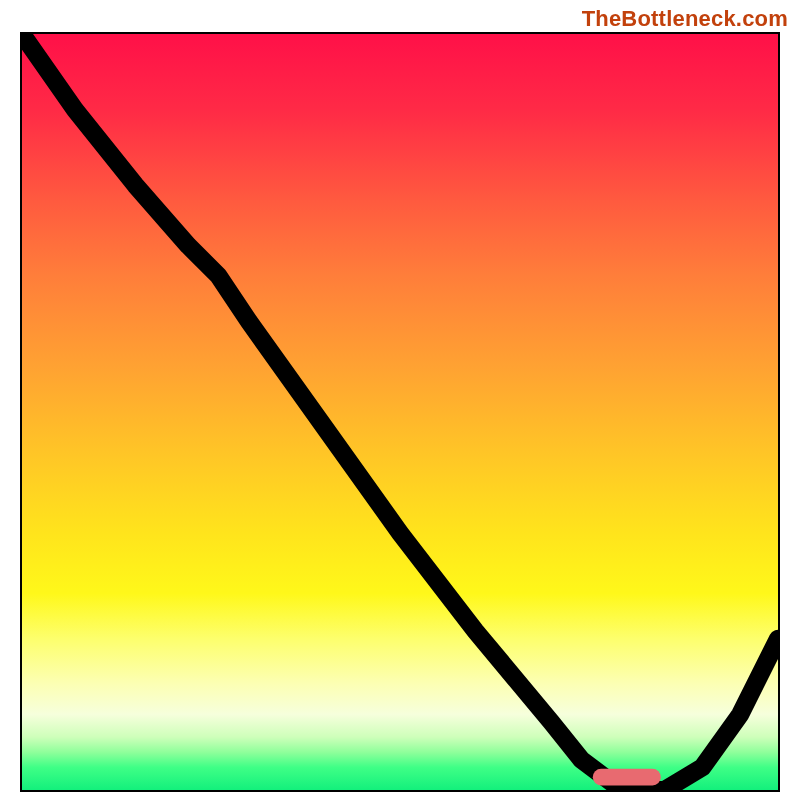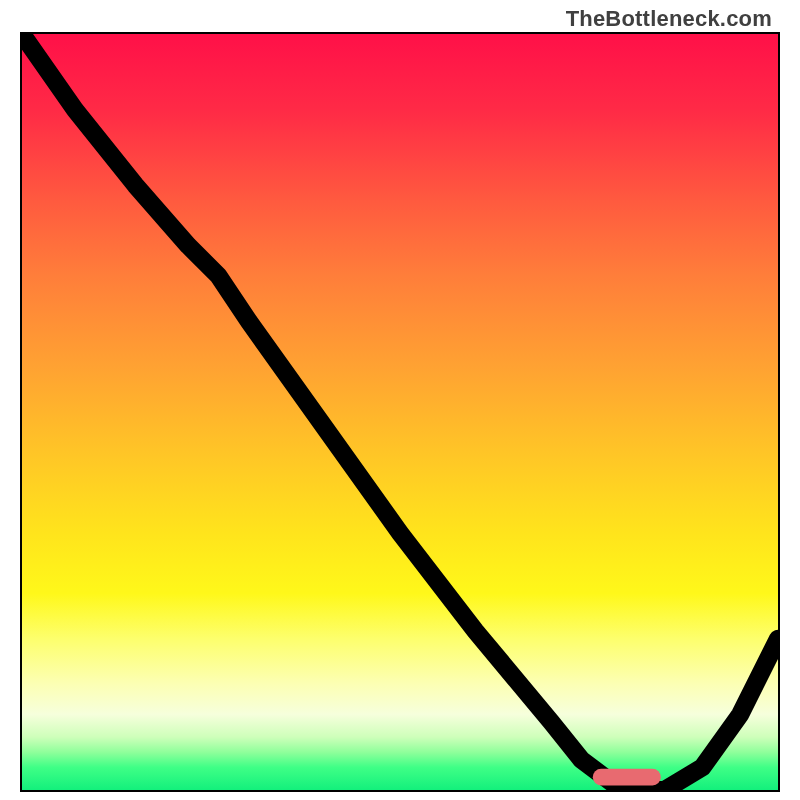--- a/index.html
+++ b/index.html
@@ -8,24 +8,24 @@
     width: 800px;
     height: 800px;
     background: #ffffff;
     font-family: Arial, Helvetica, sans-serif;
     position: relative;
     overflow: hidden;
   }
   .watermark {
     position: absolute;
     top: 6px;
-    right: 28px;
+    right: 12px;
     font-size: 22px;
     font-weight: 600;
-    color: #404040;
+    color: #c2410c;
     letter-spacing: 0.2px;
     z-index: 10;
   }
   .plot {
     position: absolute;
     left: 20px;
     top: 32px;
     width: 760px;
     height: 760px;
     border: 2px solid #000;

